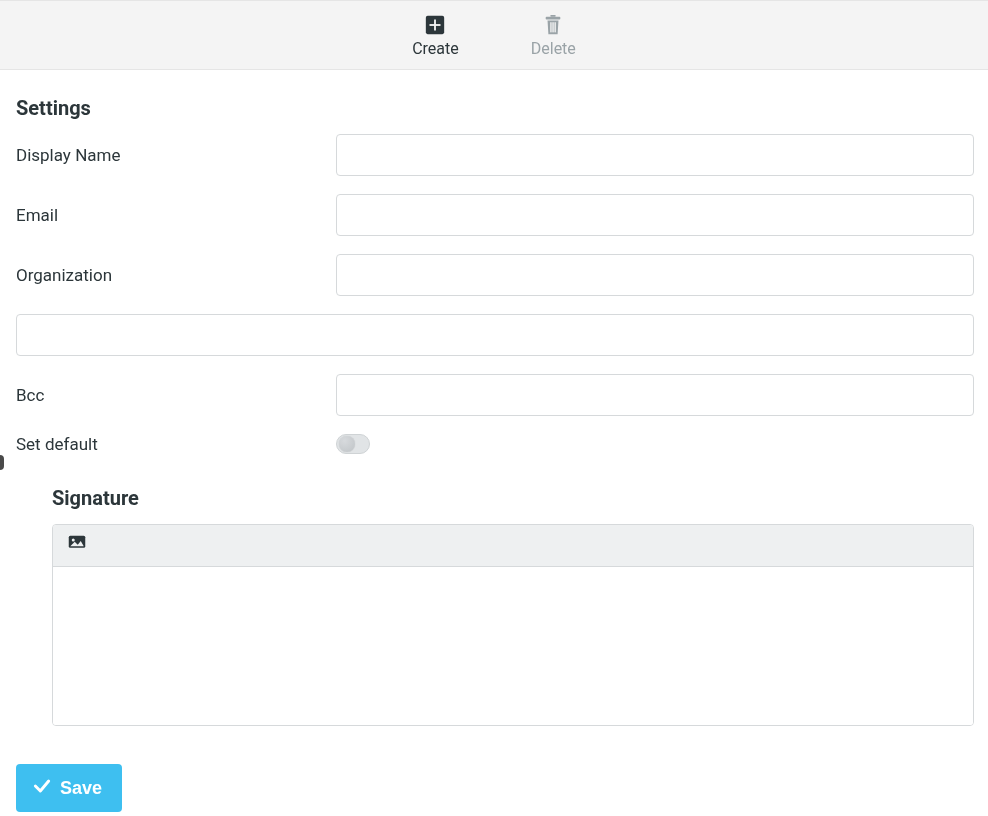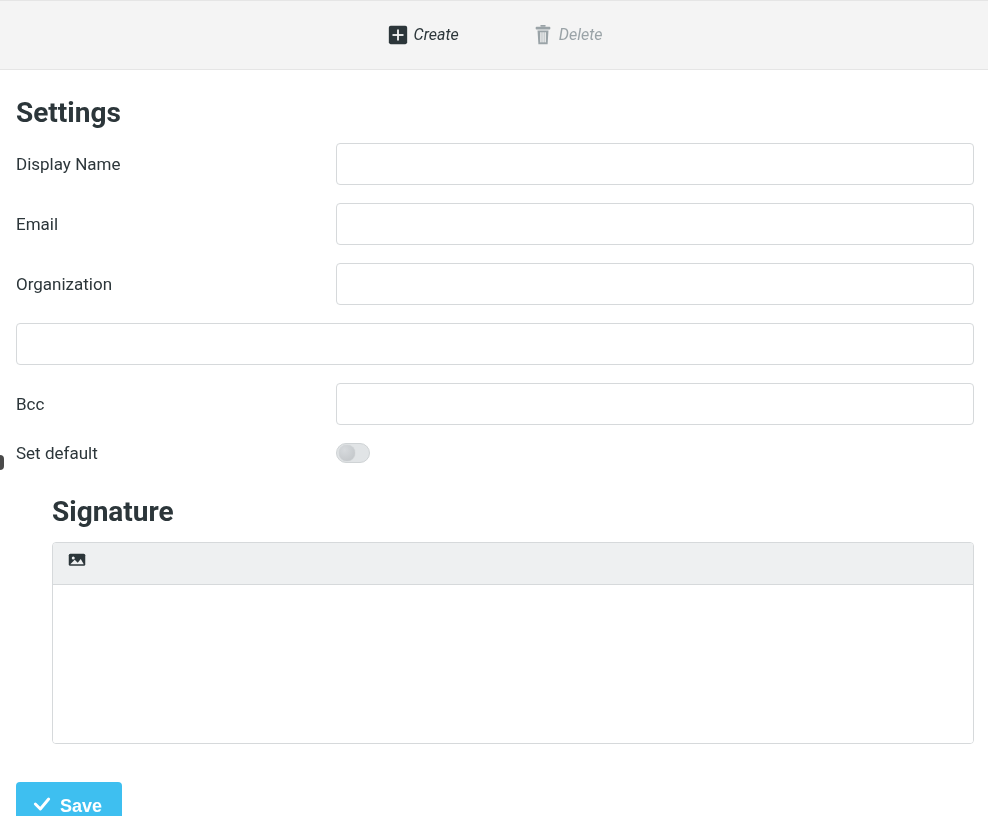--- a/index.html
+++ b/index.html
@@ -20,27 +20,26 @@
     background: #f4f4f4;
     border-top: 1px solid #e5e5e5;
     border-bottom: 1px solid #e5e5e5;
     display: flex;
     align-items: center;
     justify-content: center;
     gap: 28px;
   }
   .toolbar-item {
     display: flex;
-    flex-direction: row;
+    flex-direction: column;
     align-items: center;
     justify-content: center;
     gap: 4px;
     cursor: pointer;
     user-select: none;
-    font-style: italic;
   }
   .toolbar-item .icon {
     width: 24px;
     height: 24px;
     display: flex;
     align-items: center;
     justify-content: center;
   }
   .toolbar-item .label {
     font-size: 16px;
@@ -49,21 +48,21 @@
   }
   .toolbar-item.disabled .label { color: #9aa3a7; }
   .toolbar-item.disabled svg { fill: #9aa3a7; }
   .toolbar-item.disabled { cursor: default; margin-left: 44px; }
 
   
   .content {
     padding: 26px 14px 0 16px;
   }
   .section-title {
-    font-size: 28px;
+    font-size: 20px;
     font-weight: 700;
     margin: 0 0 14px 0;
     color: #2c363a;
   }
 
   
   .form-row {
     display: flex;
     align-items: center;
     margin-bottom: 18px;

